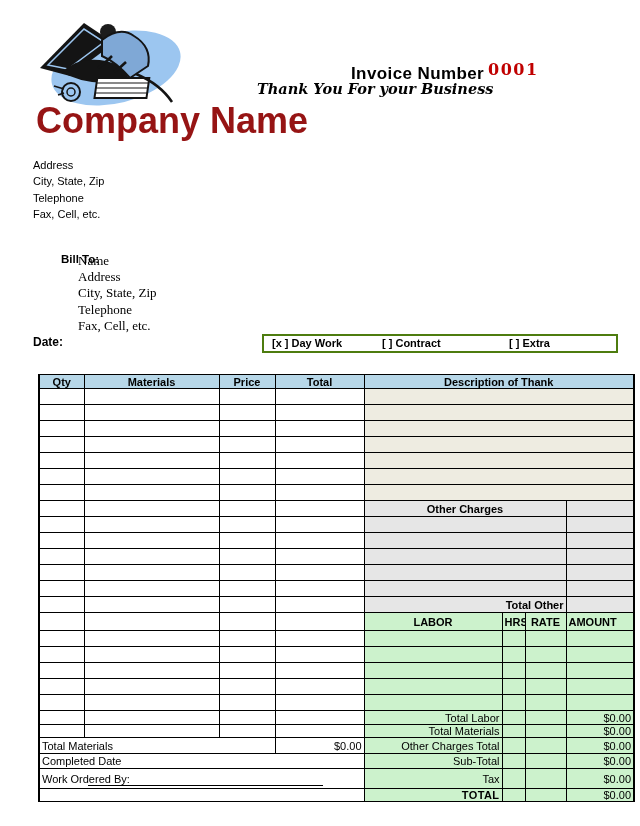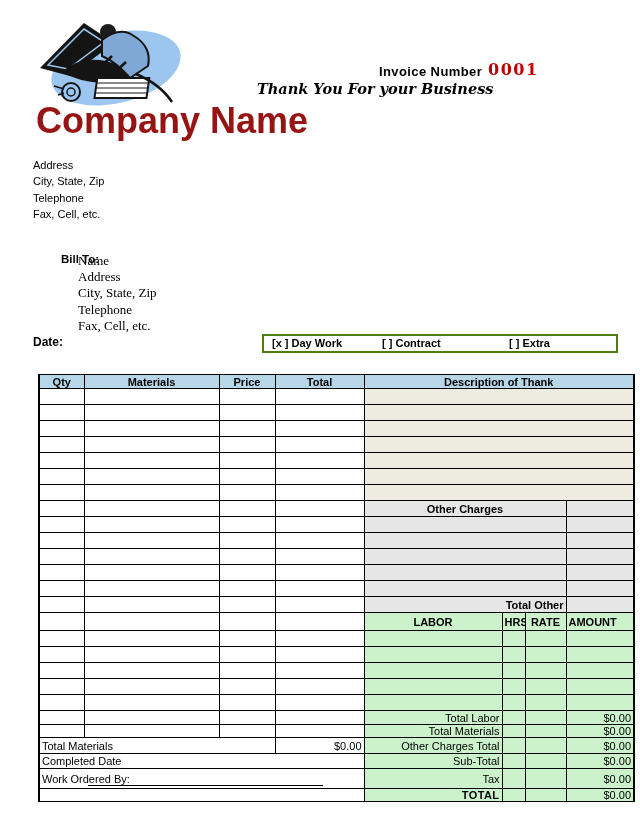--- a/index.html
+++ b/index.html
@@ -1,21 +1,21 @@
 <!DOCTYPE html>
 <html style="--company_red: #961414; --number_red: #C00000; --header_bg: #B7D7E8; --desc_bg: #EEECE1; --other_bg: #E6E6E6; --labor_bg: #CCF2CC;"><head>
 <meta charset="utf-8">
 <style>
   html,body{margin:0;padding:0;background:#fff;}
   #page{position:relative;width:640px;height:826px;background:#fff;overflow:hidden;
         font-family:"Liberation Sans","DejaVu Sans",sans-serif;color:#000;}
 
   
   .logo{position:absolute;left:34px;top:16px;}
-  .inv-label{position:absolute;left:351px;top:64px;font-size:13px;font-weight:bold;letter-spacing:.4px;margin-left:28px;}
+  .inv-label{position:absolute;left:351px;top:64px;font-size:17px;font-weight:bold;letter-spacing:.4px;}
   .inv-value{position:absolute;left:488px;top:60px;font-size:16px;font-weight:bold;
              font-family:"DejaVu Serif","Liberation Serif",serif;letter-spacing:1.5px;color:var(--number_red);}
   .thanks{position:absolute;left:257px;top:80px;font-size:14.5px;font-weight:bold;font-style:italic;
           font-family:"DejaVu Serif","Liberation Serif",serif;}
   .company{position:absolute;left:36px;top:100px;font-size:36px;font-weight:bold;color:var(--company_red);}
 
   
   .addr{position:absolute;left:33px;top:157px;font-size:11px;line-height:16.3px;}
   .billto-label{position:absolute;left:33px;top:253px;font-size:11.5px;font-weight:bold;padding-left:28px;}
   .billto-lines{position:absolute;left:78px;top:253px;font-size:13px;line-height:16.2px;font-family:Liberation Serif, serif;}

